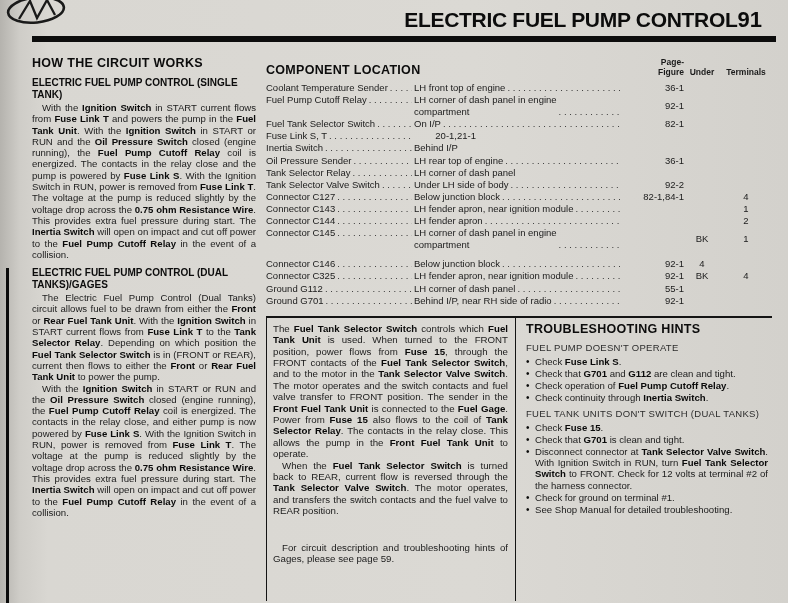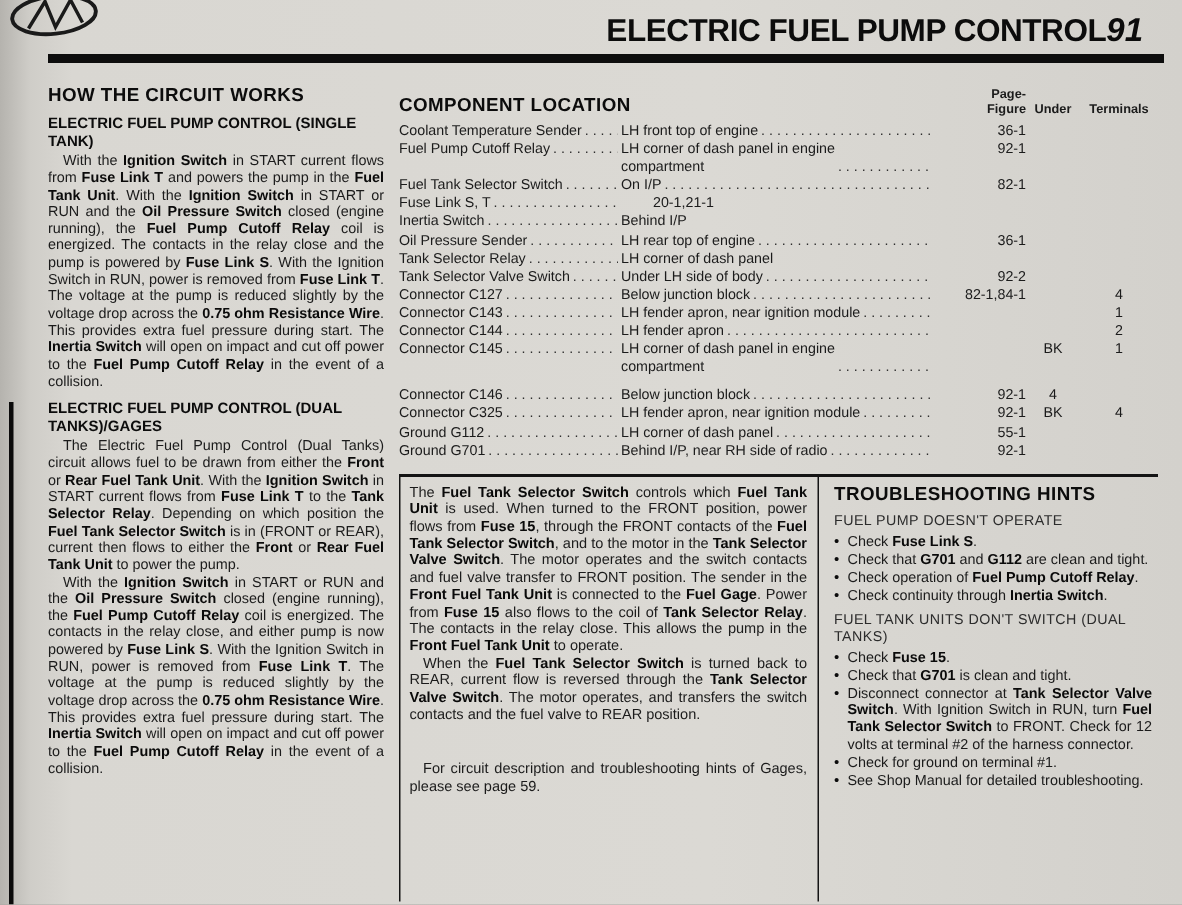--- a/index.html
+++ b/index.html
@@ -8,21 +8,21 @@
 
   .page {
     position:relative; width:788px; height:603px; overflow:hidden; color:#1b1b1b;
     background:linear-gradient(90deg,#b5b3ae 0px,#cfcdc8 20px,#d9d7d2 48px,#dbd9d4 60%,#d3d1cc 100%);
   }
   .spiral { position:absolute; left:3px; top:-7px; }
   .edgeline { position:absolute; left:6px; top:268px; width:3px; height:335px; background:#0b0b0b; }
 
   .header { display:flex; justify-content:flex-end; align-items:baseline; padding:7px 26px 0 0; }
   .title { font-size:21px; font-weight:700; letter-spacing:-0.3px; color:#0c0c0c; }
-  .pagenum { font-size:22px; font-weight:700; color:#0c0c0c;font-style:italic; }
+  .pagenum { font-size:22px; font-weight:700; color:#0c0c0c; }
   .bar { height:6px; background:#0d0d0d; margin:3px 12px 0 32px; }
 
   .content { display:flex; height:calc(100% - 44px); padding:14px 16px 0 32px; }
 
   
   .col-left { width:224px; flex:none; margin-right:10px; }
   .h2 { font-size:12.5px; font-weight:700; letter-spacing:0.3px; color:#0c0c0c; margin-bottom:5px; }
   .h3 { font-size:10px; font-weight:700; line-height:11.5px; color:#0c0c0c; margin-bottom:2px; }
   .section { margin-top:7px; }
   .para { font-size:9.6px; line-height:11.3px; text-align:justify; text-indent:10px; }
@@ -32,36 +32,36 @@
   .col-right { flex:1; display:flex; flex-direction:column; min-width:0; }
 
   .comploc { padding:2px 0 4px 0; }
   .cl-head { display:flex; align-items:flex-end; margin-bottom:5px; }
   .cl-title { flex:1; font-size:12.5px; font-weight:700; letter-spacing:0.3px; color:#0c0c0c; }
   .hpf { width:62px; flex:none; text-align:right; font-size:8.5px; font-weight:700; line-height:9.5px; }
   .hpf span { display:block; }
   .hcolor { width:36px; flex:none; text-align:center; font-size:8.5px; font-weight:700; }
   .hterm { width:52px; flex:none; text-align:center; font-size:8.5px; font-weight:700; }
 
-  .crow { display:flex; align-items:flex-start; font-size:9.5px; line-height:12.1px; }
+  .crow { display:flex; align-items:center; font-size:9.5px; line-height:12.1px; }
   .cname { width:148px; flex:none; display:flex; align-self:flex-start; overflow:hidden; }
   .nm { white-space:nowrap; flex:none; }
   .cmid { flex:1; display:flex; align-items:flex-end; overflow:hidden; min-width:0; }
   .cloc { white-space:pre-line; }
   .dots { flex:1; overflow:hidden; white-space:nowrap; color:#2e2e2e; margin:0 2px; min-width:0; }
   .dots::after { content:" . . . . . . . . . . . . . . . . . . . . . . . . . . . . . . . . . . . . . . . . . . . . . . . . . . . ."; }
   .crow:has(.cpf:empty):has(.ccolor:empty):has(.cterm:empty) .dots2::after { content:""; }
   .cpf { width:62px; flex:none; text-align:right; }
   .ccolor { width:36px; flex:none; text-align:center; }
   .cterm { width:52px; flex:none; text-align:center; }
   .rowgap { height:7px; }
 
   
   .bottom { flex:1; display:flex; border-top:2px solid #141414; margin-top:5px; min-height:0; }
-  .notebox { width:280px; flex:none; border-left:1.5px solid #141414; border-right:1.5px solid #141414; padding:5px 7px 0 6px; }
+  .notebox { width:250px; flex:none; border-left:1.5px solid #141414; border-right:1.5px solid #141414; padding:5px 7px 0 6px; }
   .npara { font-size:9.7px; line-height:11.4px; text-align:justify; }
   .noteparas > div + div .npara { text-indent:9px; }
   .noteparas > div:last-of-type .npara { margin-top:25px; }
 
   .trouble { flex:1; padding:4px 4px 0 10px; min-width:0; }
   .trouble .h2 { margin-bottom:6px; }
   .tlabel { font-size:9.5px; letter-spacing:0.3px; color:#2c2c2c; margin:4px 0 3px; }
   .titem { display:flex; font-size:9.6px; line-height:11.2px; margin-bottom:1px; }
   .bullet { flex:none; width:9px; }
   .bullet::before { content:"•"; font-size:10px; color:#0c0c0c; }

